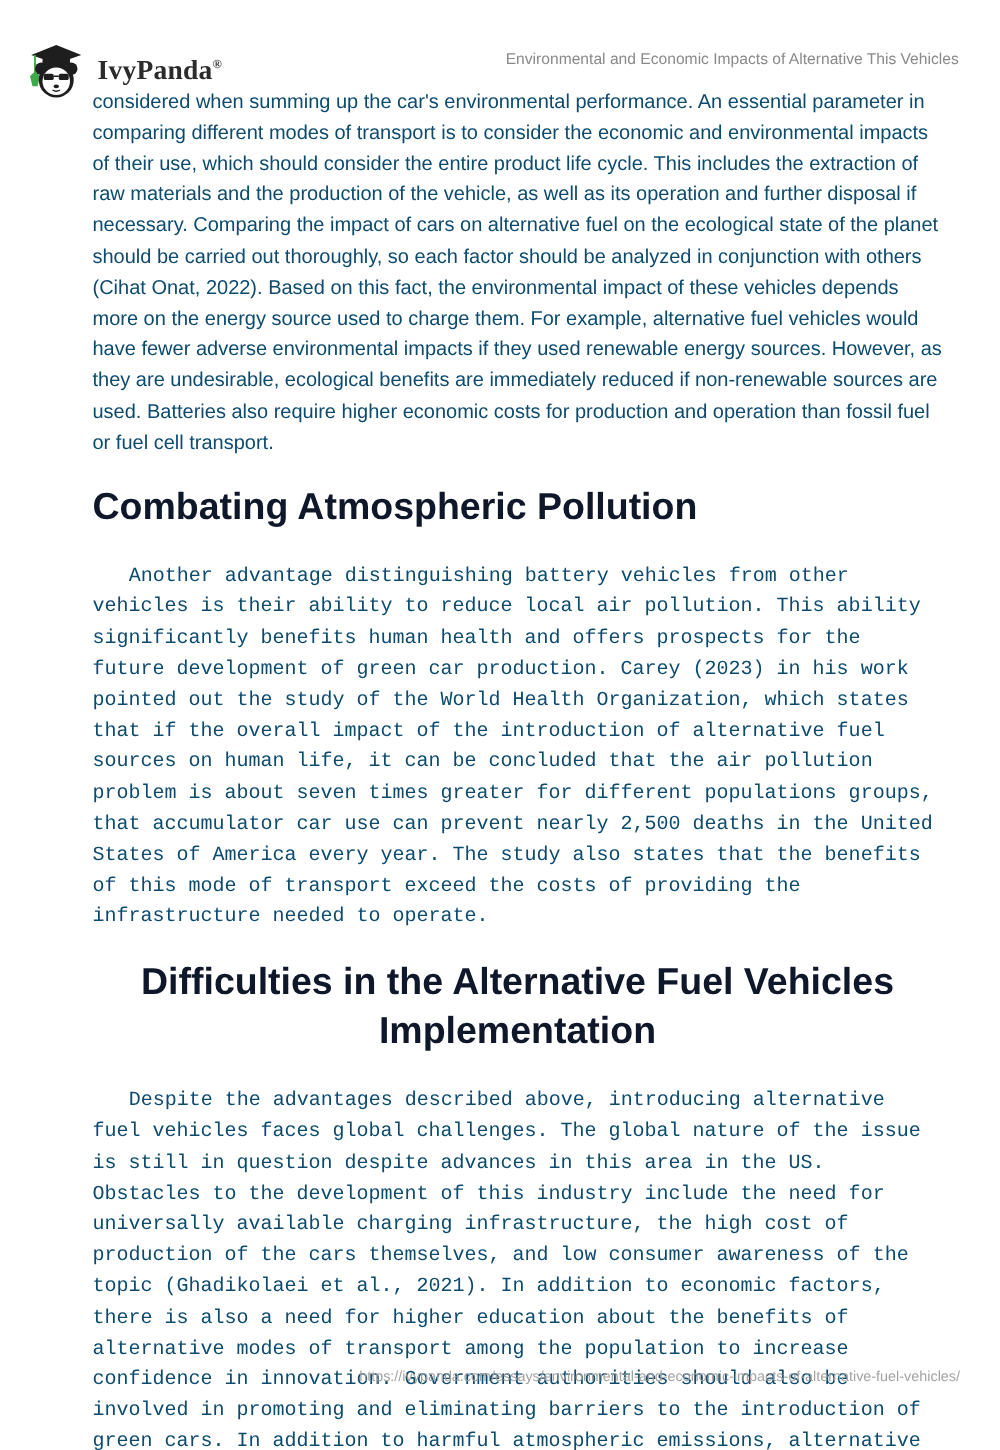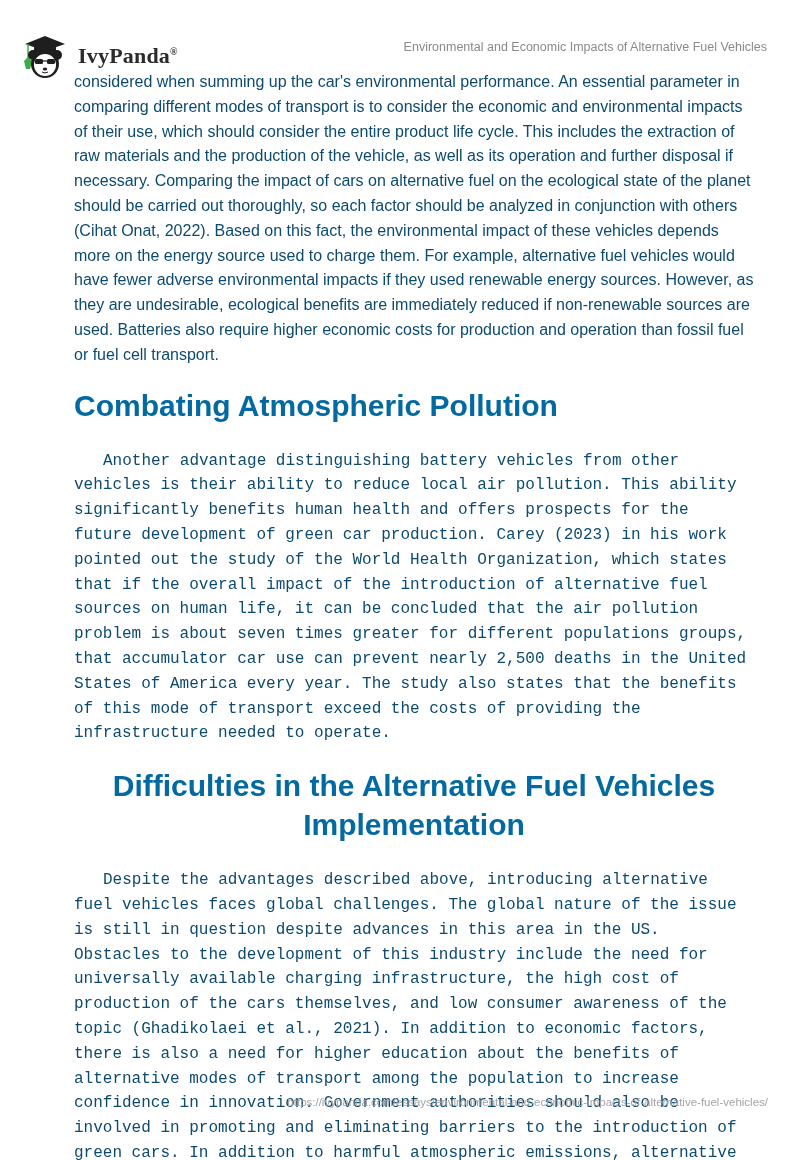--- a/index.html
+++ b/index.html
@@ -69,21 +69,21 @@
     font-size: 16px;
     line-height: 24.8px;
     color: #0c4a6e;
   }
   p.indent { text-indent: 29px; font-family: Liberation Mono, monospace; }
   h2 {
     margin: 0;
     font-size: 30px;
     line-height: 39px;
     font-weight: bold;
-    color: #0369a1;
+    color: #0f172a;
   }
   .h-combat { margin-top: 18px; margin-bottom: 24px; }
   .h-diff { margin-top: 20px; margin-bottom: 24px; text-align: center; }
   .footer-url {
     position: absolute;
     right: 32px;
     top: 1096px;
     font-size: 11.5px;
     color: #a3a3a3;
     white-space: nowrap;
@@ -110,21 +110,21 @@
 
       <rect x="17" y="28" width="8" height="5" rx="1.5" fill="#1e1e1e"></rect>
       <rect x="29" y="28" width="8" height="5" rx="1.5" fill="#1e1e1e"></rect>
       <line x1="25" y1="30" x2="29" y2="30" stroke="#1e1e1e" stroke-width="1.2"></line>
 
       <ellipse cx="27" cy="38" rx="2.2" ry="1.5" fill="#1e1e1e"></ellipse>
       <path d="M24,41 Q27,43 30,41" stroke="#1e1e1e" stroke-width="1" fill="none"></path>
     </svg>
     <span class="logo-text"><span>IvyPanda</span><span class="logo-reg">®</span></span>
   </a>
-  <div class="doc-title">Environmental and Economic Impacts of Alternative Fuel Vehicles</div>
+  <div class="doc-title">Environmental and Economic Impacts of Alternative This Vehicles</div>
 </div>
 
 <main class="content">
   <p>considered when summing up the car's environmental performance. An essential parameter in comparing different modes of transport is to consider the economic and environmental impacts of their use, which should consider the entire product life cycle. This includes the extraction of raw materials and the production of the vehicle, as well as its operation and further disposal if necessary. Comparing the impact of cars on alternative fuel on the ecological state of the planet should be carried out thoroughly, so each factor should be analyzed in conjunction with others (Cihat Onat, 2022). Based on this fact, the environmental impact of these vehicles depends more on the energy source used to charge them. For example, alternative fuel vehicles would have fewer adverse environmental impacts if they used renewable energy sources. However, as they are undesirable, ecological benefits are immediately reduced if non-renewable sources are used. Batteries also require higher economic costs for production and operation than fossil fuel or fuel cell transport.</p>
 
   <h2 class="h-combat">Combating Atmospheric Pollution</h2>
   <p class="indent">Another advantage distinguishing battery vehicles from other vehicles is their ability to reduce local air pollution. This ability significantly benefits human health and offers prospects for the future development of green car production. Carey (2023) in his work pointed out the study of the World Health Organization, which states that if the overall impact of the introduction of alternative fuel sources on human life, it can be concluded that the air pollution problem is about seven times greater for different populations groups, that accumulator car use can prevent nearly 2,500 deaths in the United States of America every year. The study also states that the benefits of this mode of transport exceed the costs of providing the infrastructure needed to operate.</p>
 
   <h2 class="h-diff">Difficulties in the Alternative Fuel Vehicles Implementation</h2>
   <p class="indent">Despite the advantages described above, introducing alternative fuel vehicles faces global challenges. The global nature of the issue is still in question despite advances in this area in the US. Obstacles to the development of this industry include the need for universally available charging infrastructure, the high cost of production of the cars themselves, and low consumer awareness of the topic (Ghadikolaei et al., 2021). In addition to economic factors, there is also a need for higher education about the benefits of alternative modes of transport among the population to increase confidence in innovation. Government authorities should also be involved in promoting and eliminating barriers to the introduction of green cars. In addition to harmful atmospheric emissions, alternative fuel vehicles have other health effects. The environmental and economic perspectives of this mode of transport can be considered, considering factors</p>

